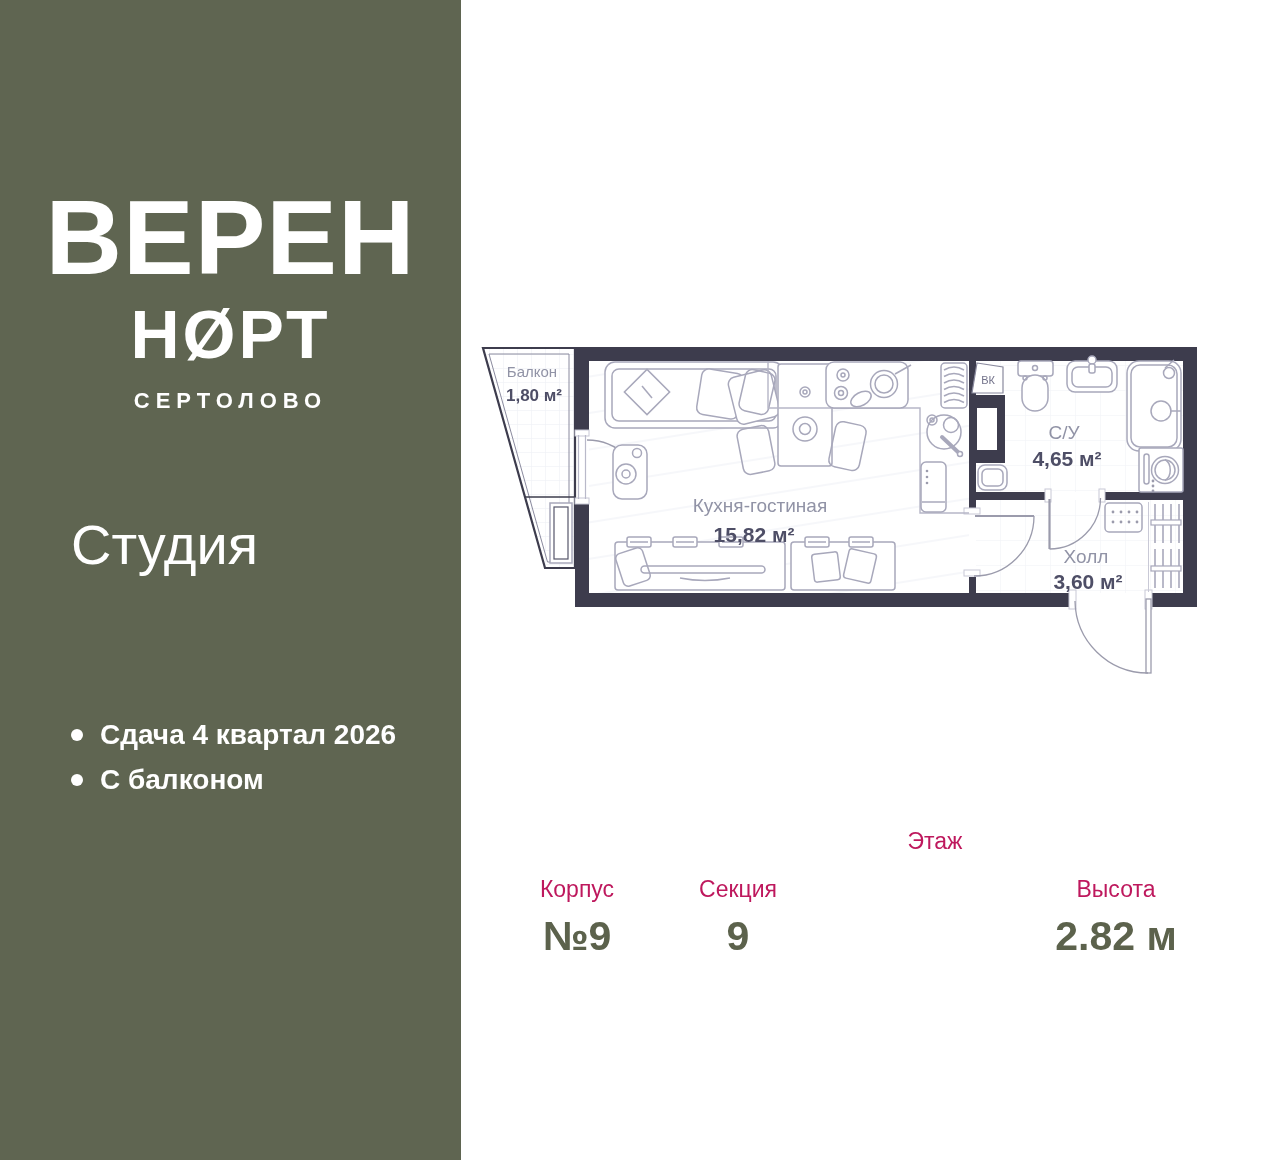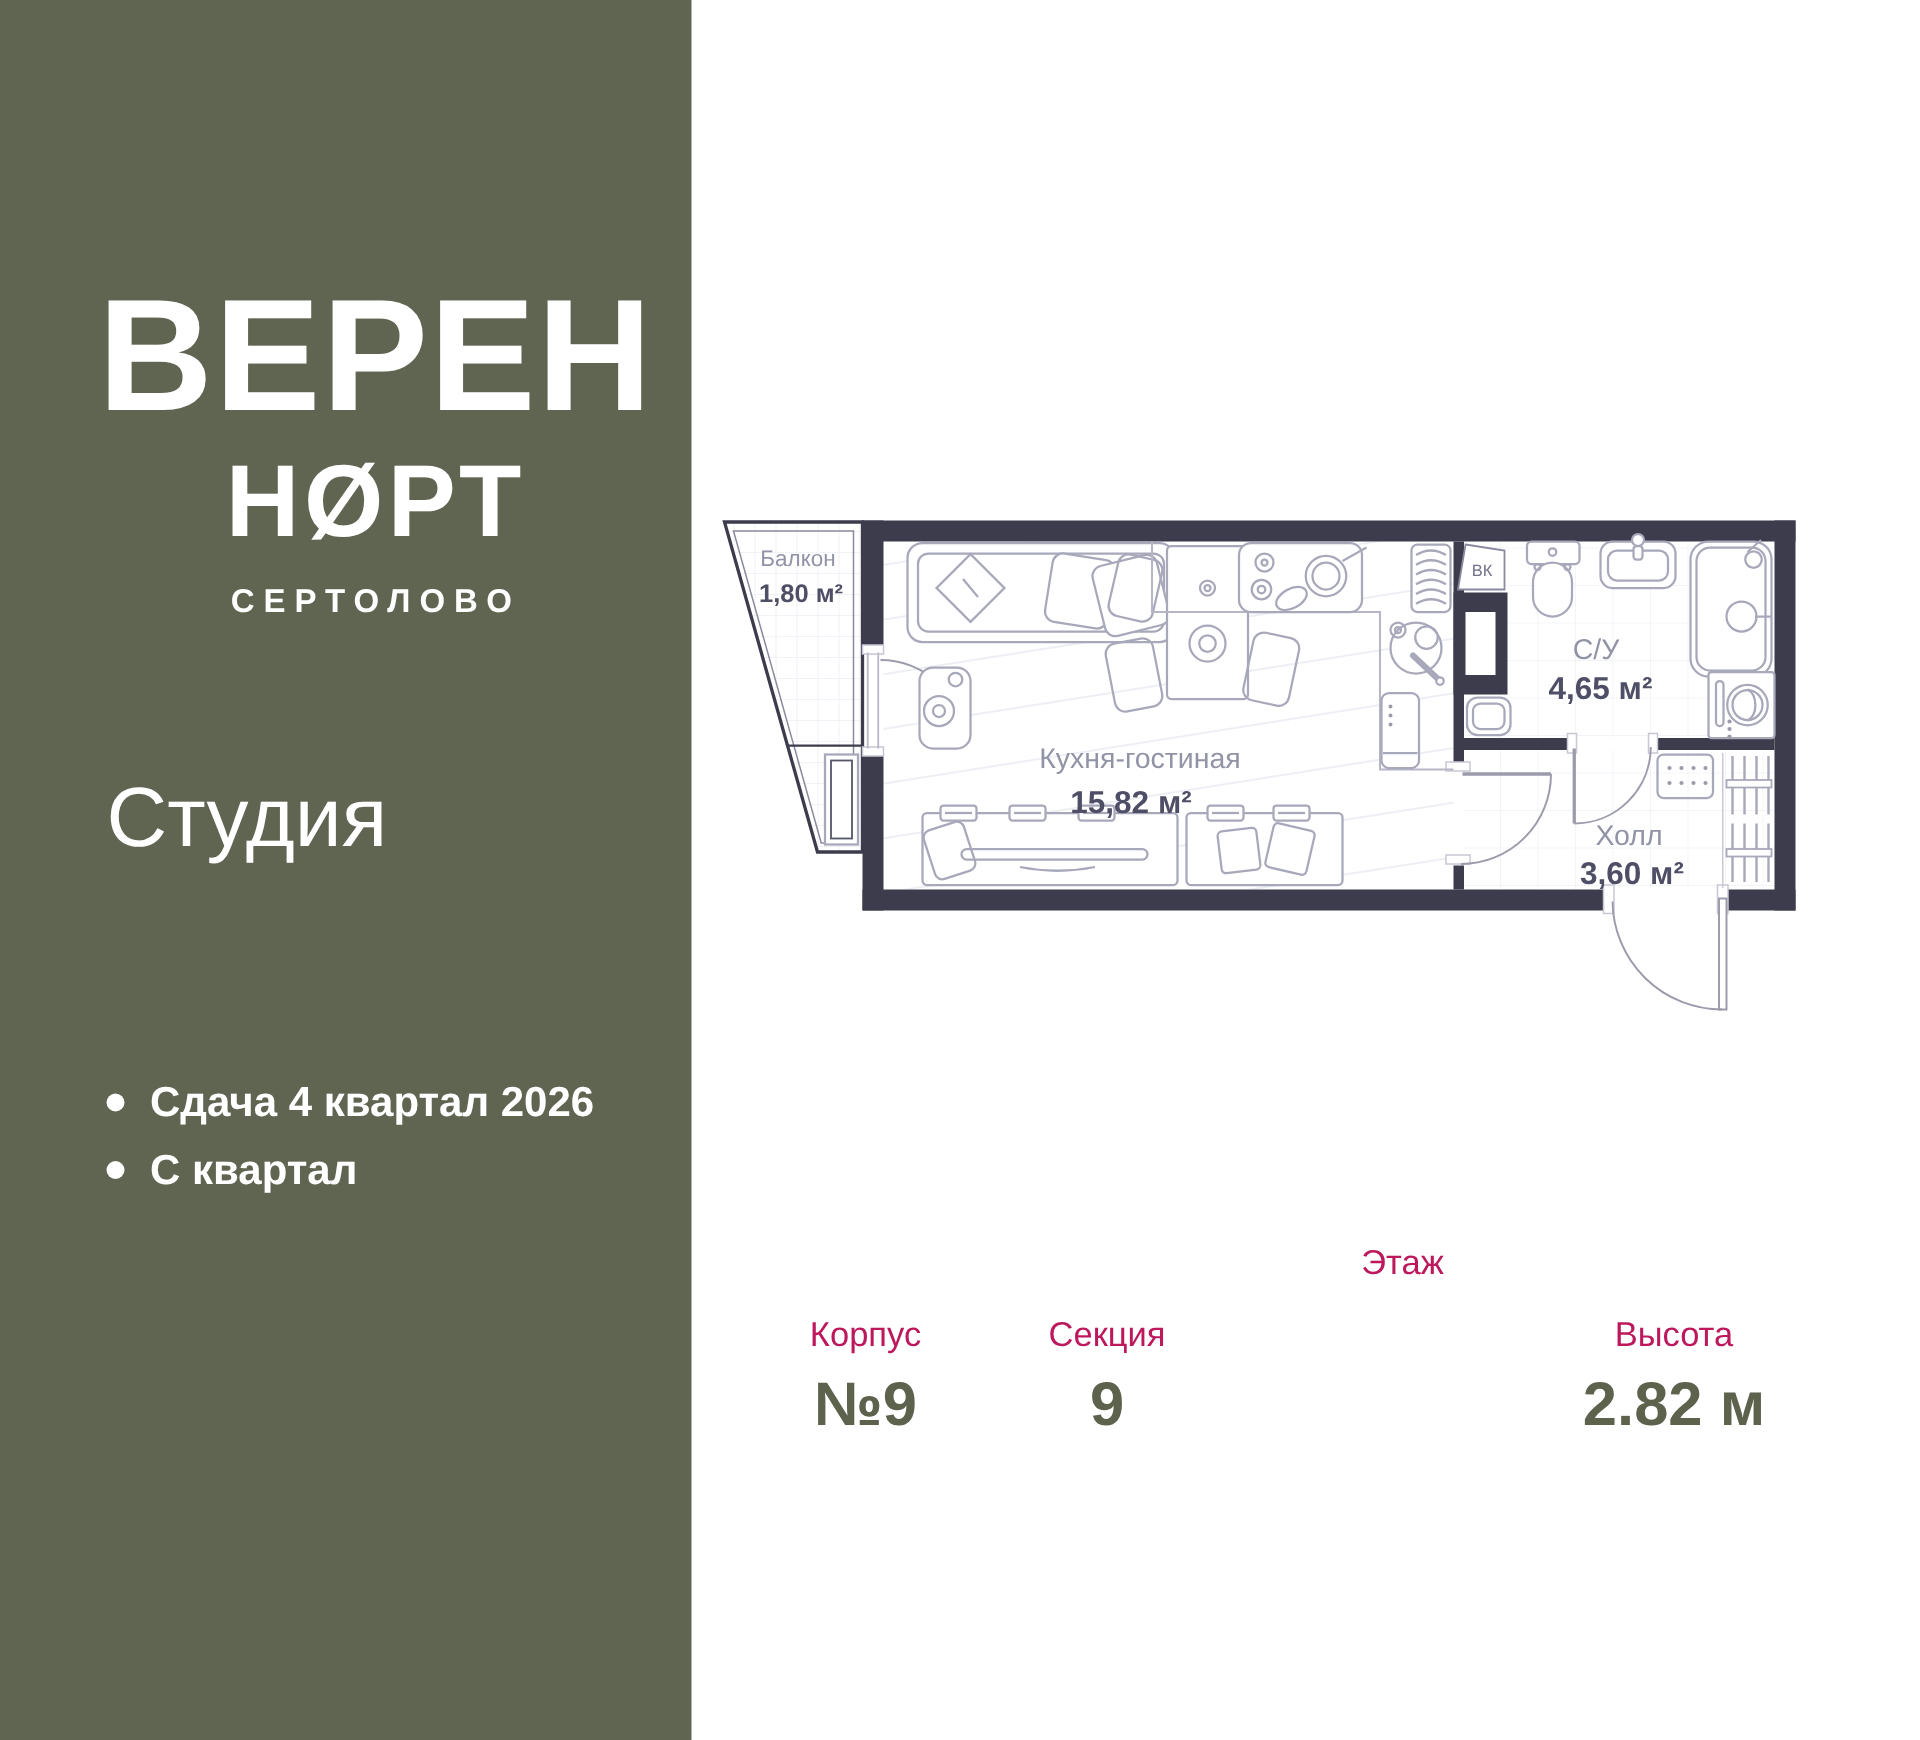--- a/index.html
+++ b/index.html
@@ -5,21 +5,21 @@
   html,body{margin:0;padding:0;}
   body{
     width:1280px;height:1160px;position:relative;background:#ffffff;
     font-family:"Liberation Sans", sans-serif;overflow:hidden;
   }
   
   .sidebar{
     position:absolute;left:0;top:0;width:461px;height:1160px;
     background:#5f6551;color:#ffffff;
   }
-  .logo{position:absolute;top:184px;left:0;width:461px;text-align:center;line-height:1;margin-left:20px;}
+  .logo{position:absolute;top:184px;left:0;width:461px;text-align:center;line-height:1;}
   .logo-main{font-size:106px;font-weight:700;letter-spacing:1px;}
   .logo-sub{font-size:68px;font-weight:700;letter-spacing:3px;margin-top:10px;}
   .logo-city{font-size:22px;font-weight:700;letter-spacing:6px;margin-top:22px;}
   .unit-type{position:absolute;left:71px;top:512px;font-size:56px;font-weight:400;}
   .area{position:absolute;left:68px;top:542px;font-size:95px;font-weight:700;letter-spacing:-1px;}
   .area sup{font-size:0.5em;vertical-align:18px;margin-left:2px;}
   .features{position:absolute;left:71px;top:712px;margin:0;padding:0;list-style:none;}
   .feature{display:flex;align-items:center;height:45px;font-size:28px;font-weight:700;}
   .dot{width:12px;height:12px;border-radius:50%;background:#ffffff;margin-right:17px;flex:none;}
   
@@ -49,21 +49,21 @@
     <div class="logo-city">СЕРТОЛОВО</div>
   </div>
   <div class="unit-type">Студия</div>
   <ul class="features">
     <li class="feature">
       <span class="dot"></span>
       <span>Сдача 4 квартал 2026</span>
     </li>
     <li class="feature">
       <span class="dot"></span>
-      <span>С квартал</span>
+      <span>С балконом</span>
     </li>
   </ul>
 </aside>
 
 <svg class="plan-svg" width="730" height="345" viewBox="0 0 730 345">
   <defs>
     <pattern id="pDiag" width="80" height="36" patternUnits="userSpaceOnUse" patternTransform="rotate(-9)">
       <line x1="0" y1="18" x2="80" y2="18" stroke="#edeff5" stroke-width="1.2"></line>
     </pattern>
     <pattern id="pTile" width="25" height="25" patternUnits="userSpaceOnUse">

